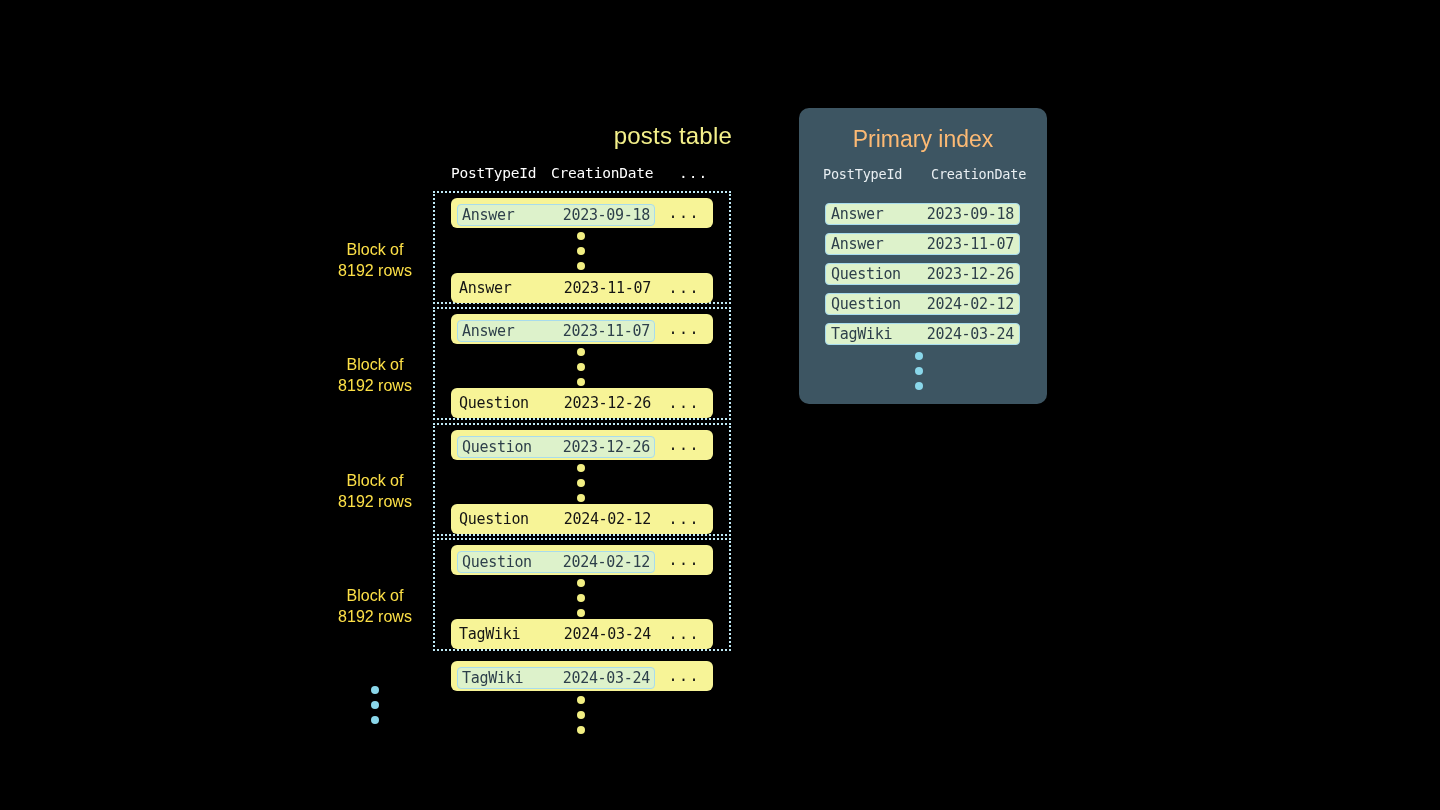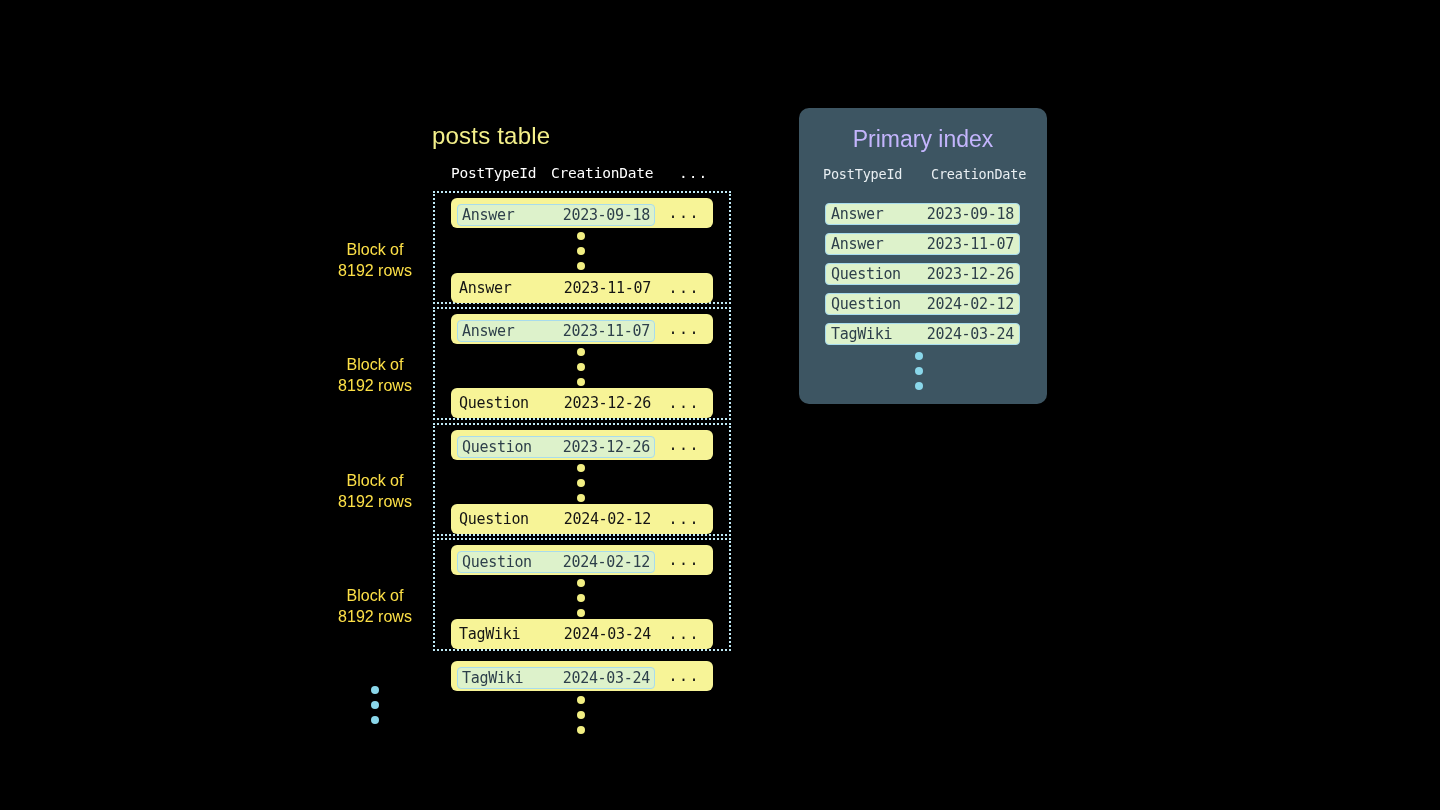--- a/index.html
+++ b/index.html
@@ -20,21 +20,21 @@
     position: absolute;
     inset: 0;
   }
 
   
   .posts-title {
     position: absolute;
     left: 432px;
     top: 122px;
     width: 300px;
-    text-align: left;
+    text-align: right;
     color: #f4f08a;
     font-size: 24px;
     font-weight: 400;
     letter-spacing: 0.2px;
   }
 
   .col-headers {
     position: absolute;
     left: 451px;
     top: 165px;
@@ -166,21 +166,21 @@
     height: 296px;
     background: #3d5562;
     border-radius: 10px;
   }
   .index-title {
     position: absolute;
     left: 0;
     top: 18px;
     width: 248px;
     text-align: center;
-    color: #c4b5fd;
+    color: #fdba74;
     font-size: 23px;
   }
   .index-headers {
     position: absolute;
     left: 24px;
     top: 58px;
     width: 200px;
     height: 20px;
     color: #e9eff2;
     font-family: "DejaVu Sans Mono", "Liberation Mono", monospace;

